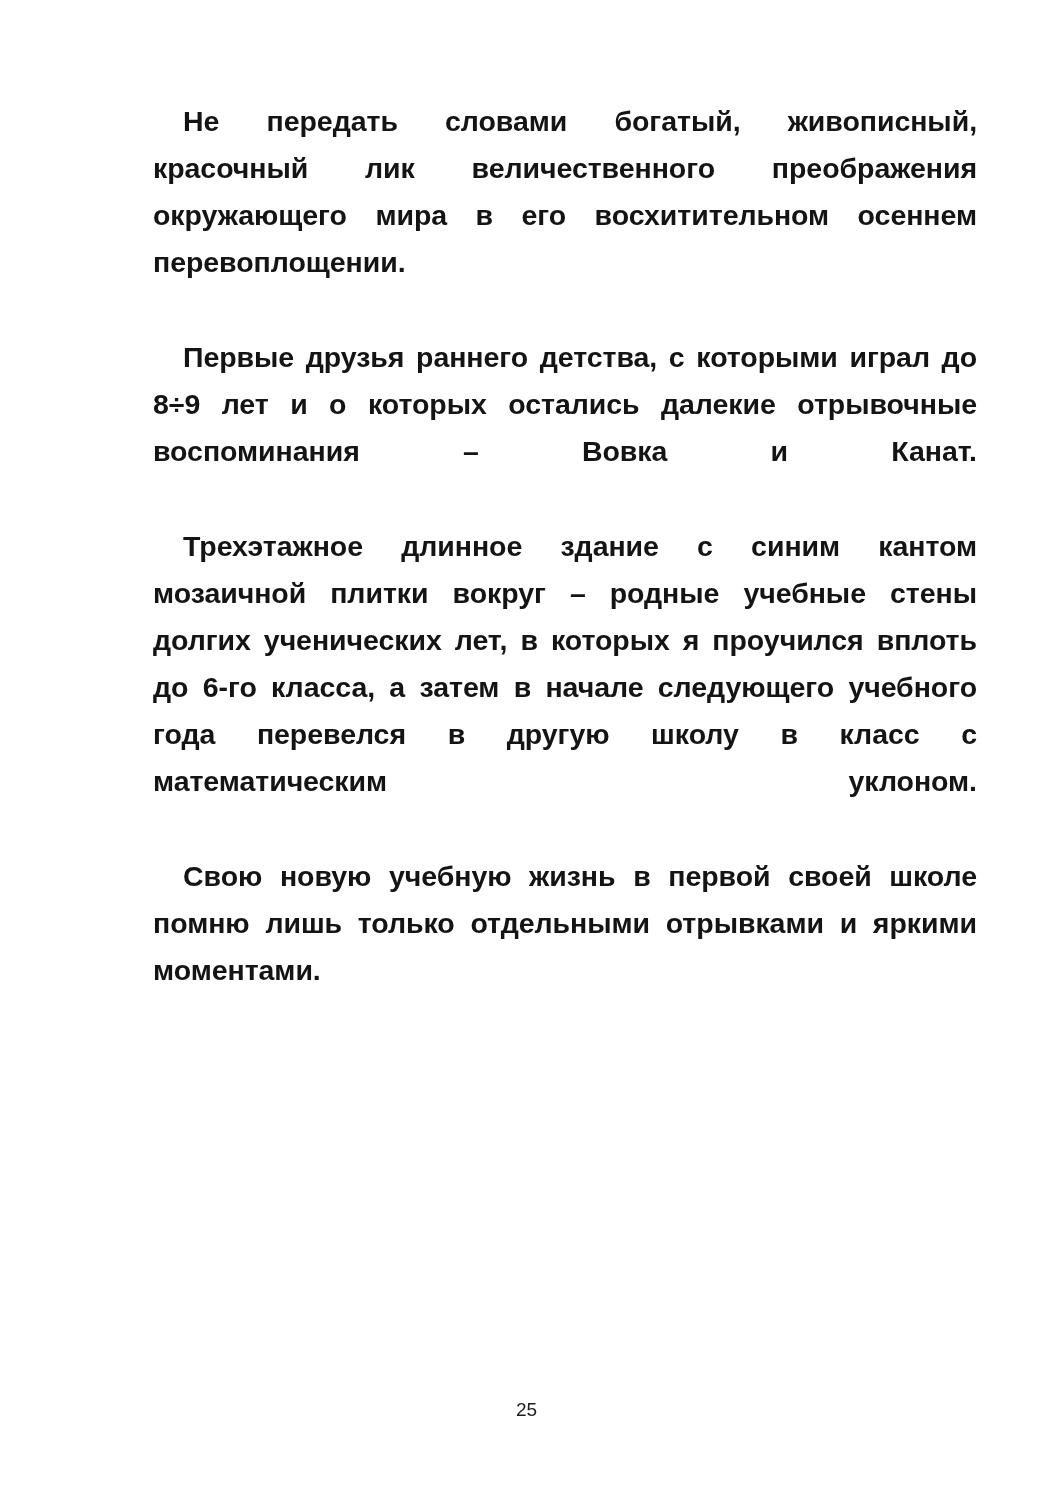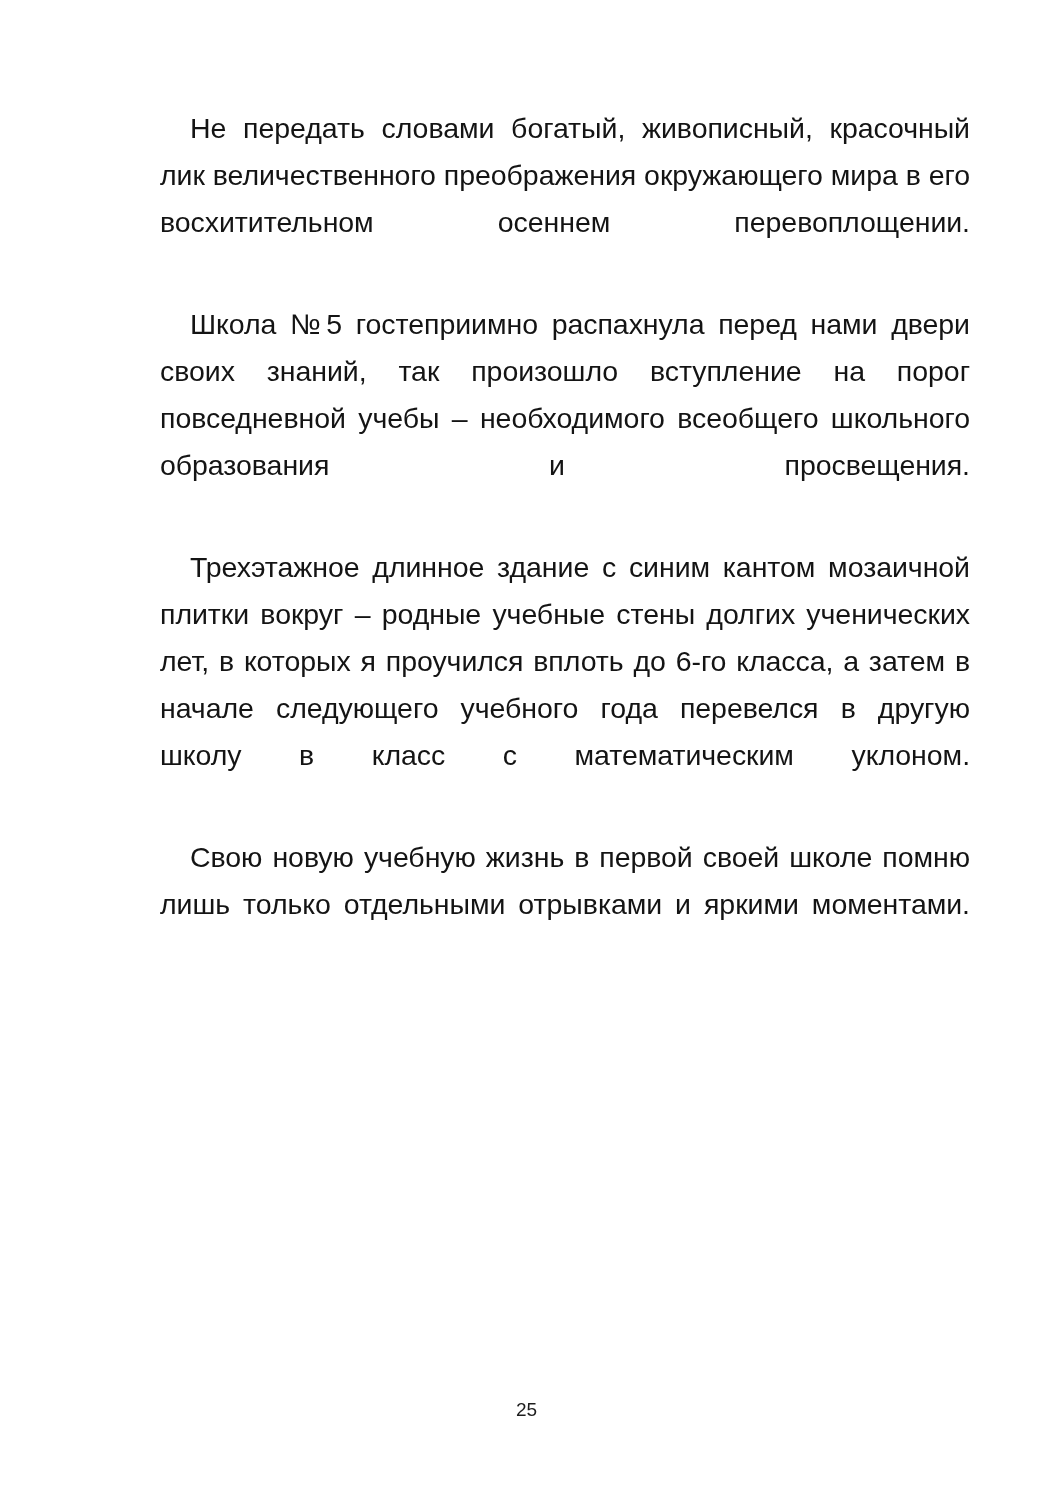--- a/index.html
+++ b/index.html
@@ -19,29 +19,29 @@
   }
 
   .text-column {
     position: absolute;
     left: 152px;
     top: 97px;
     width: 826px;
   }
 
   .para {
-    margin: 8px;
+    margin: 1px;
     padding: 0;
     text-align: justify;
     text-justify: inter-word;
     text-indent: 30px;
     font-size: 28.5px;
     line-height: 47px;
     color: #141414;
-    font-weight: 400;
+    font-weight: 700;
     letter-spacing: -0.05px;
     word-spacing: 0px;
     hyphens: none;
     -webkit-hyphens: none;
   }
 
   
   .para::after {
     content: "";
     display: inline-block;
@@ -63,23 +63,23 @@
 </head>
 <body>
 
 <div class="page">
 
   <div class="text-column">
 
     <p class="para">Не передать словами богатый, живописный, красочный лик величественного преображения окружающего мира в его восхитительном осеннем перевоплощении.</p>
 
 
+    <p class="para">Первые друзья раннего детства, с которыми играл до 8÷9 лет и о которых остались далекие отрывочные воспоминания – Вовка и Канат.</p>
 
 
-    <p class="para">Школа №5 гостеприимно распахнула перед нами двери своих знаний, так произошло вступление на порог повседневной учебы – необходимого всеобщего школьного образования и просвещения.</p>
 
     <p class="para">Трехэтажное длинное здание с синим кантом мозаичной плитки вокруг – родные учебные стены долгих ученических лет, в которых я проучился вплоть до 6-го класса, а затем в начале следующего учебного года перевелся в другую школу в класс с математическим уклоном.</p>
 
     <p class="para">Свою новую учебную жизнь в первой своей школе помню лишь только отдельными отрывками и яркими моментами.</p>
 
   </div>
 
   <div class="page-number">25</div>
 
 </div>

